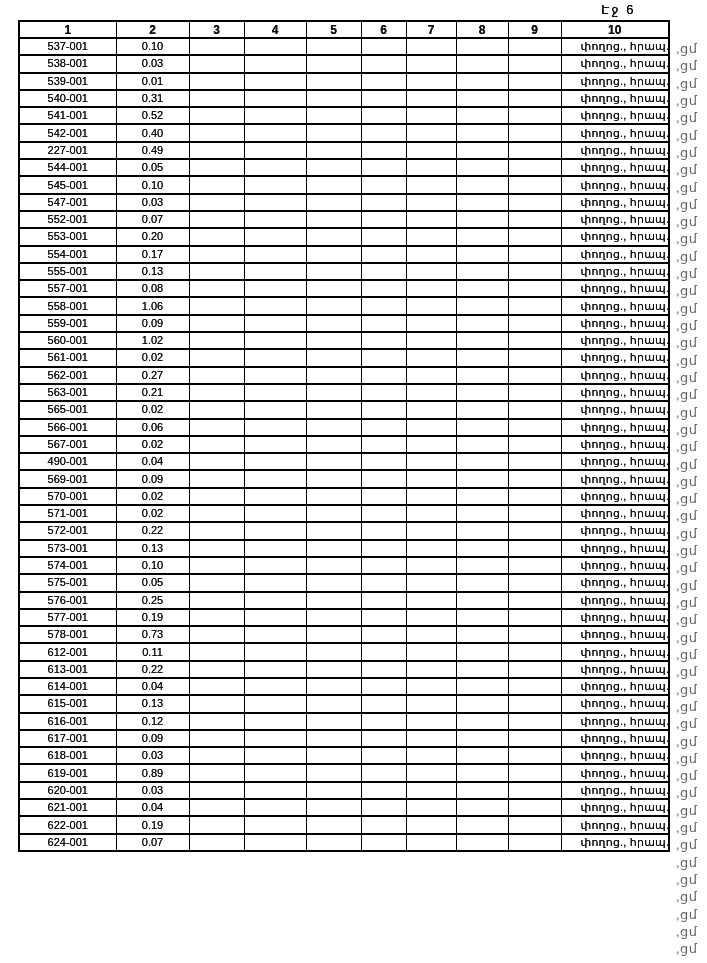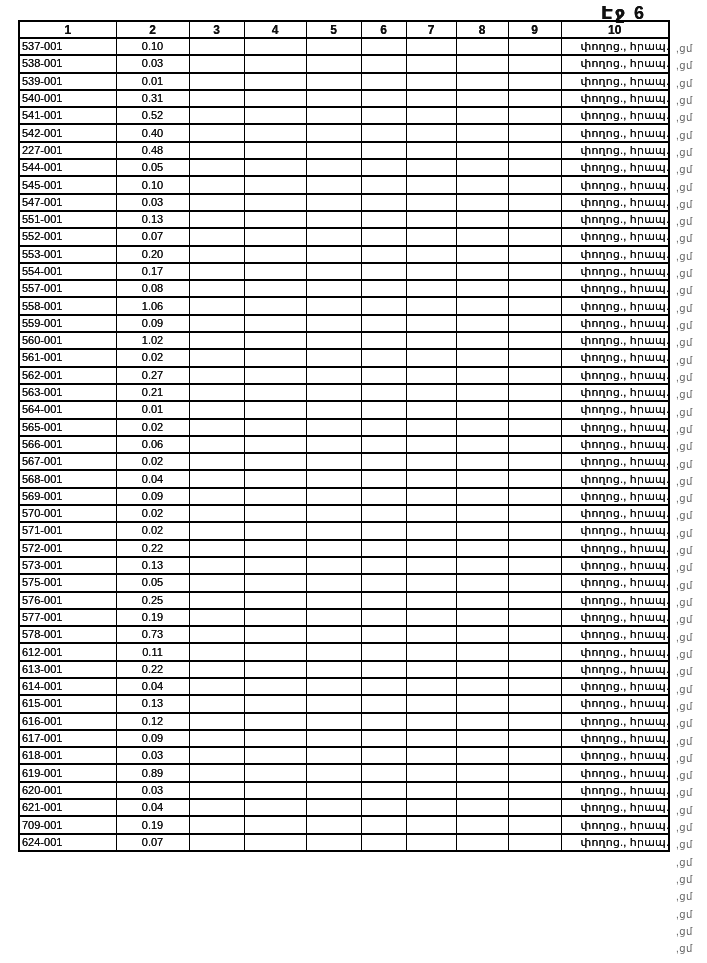--- a/index.html
+++ b/index.html
@@ -3,48 +3,48 @@
 <meta charset="utf-8">
 <style>
   html,body{margin:0;padding:0;}
   body{
     width:707px;height:963px;background:#ffffff;position:relative;
     font-family:"Liberation Sans","DejaVu Sans",sans-serif;
     color:#111;
   }
   .page-label{
     position:absolute;top:2px;left:601px;
-    font-size:18px;font-weight:bold;letter-spacing:2px;
+    font-size:13px;font-weight:normal;letter-spacing:2px;
     text-shadow:0 0 0.6px #000;
   }
   table.doc{
     position:absolute;left:18px;top:20px;width:650px;
     border-collapse:collapse;table-layout:fixed;
     border:2px solid #000;
   }
   th{
     border:1px solid #000;border-bottom:2px solid #000;
     height:15px;font-size:12px;font-weight:bold;
     text-align:center;padding:0;line-height:1;
     text-shadow:0 0 0.5px #000;
   }
   td{
     border:1px solid #000;border-top-width:2px;
     height:15.3px;font-size:11px;padding:0 2px;line-height:1;
     text-shadow:0 0 0.45px #111;
     overflow:hidden;white-space:nowrap;
   }
-  td.c-id{text-align:left;}
+  td.c-id{text-align:center;}
   td.c-val{text-align:center;}
   td.c-note{text-align:left;padding-left:19px;font-size:11px;letter-spacing:0.2px;}
   .margin-col{
     position:absolute;left:676px;top:40px;width:30px;
   }
   .margin-col .frag{
-    display:block;height:17.32px;font-size:10px;line-height:17.32px;
+    display:block;height:17.32px;font-size:13px;line-height:17.32px;
     color:#3a3a3a;opacity:0.8;letter-spacing:0.5px;
   }
 </style>
 </head>
 <body>
 
 <div class="page-label">Էջ 6</div>
 
 <table class="doc">
   <colgroup>
@@ -141,21 +141,21 @@
         <td></td>
         <td></td>
         <td></td>
         <td></td>
         <td></td>
         <td></td>
         <td class="c-note">փողոց., հրապ.</td>
       </tr>
       <tr>
         <td class="c-id">227-001</td>
-        <td class="c-val">0.48</td>
+        <td class="c-val">0.49</td>
         <td></td>
         <td></td>
         <td></td>
         <td></td>
         <td></td>
         <td></td>
         <td></td>
         <td class="c-note">փողոց., հրապ.</td>
       </tr>
       <tr>
@@ -188,32 +188,20 @@
         <td></td>
         <td></td>
         <td></td>
         <td></td>
         <td></td>
         <td></td>
         <td></td>
         <td class="c-note">փողոց., հրապ.</td>
       </tr>
       <tr>
-        <td class="c-id">551-001</td>
-        <td class="c-val">0.13</td>
-        <td></td>
-        <td></td>
-        <td></td>
-        <td></td>
-        <td></td>
-        <td></td>
-        <td></td>
-        <td class="c-note">փողոց., հրապ.</td>
-      </tr>
-      <tr>
         <td class="c-id">552-001</td>
         <td class="c-val">0.07</td>
         <td></td>
         <td></td>
         <td></td>
         <td></td>
         <td></td>
         <td></td>
         <td></td>
         <td class="c-note">փողոց., հրապ.</td>
@@ -236,20 +224,32 @@
         <td></td>
         <td></td>
         <td></td>
         <td></td>
         <td></td>
         <td></td>
         <td></td>
         <td class="c-note">փողոց., հրապ.</td>
       </tr>
       <tr>
+        <td class="c-id">555-001</td>
+        <td class="c-val">0.13</td>
+        <td></td>
+        <td></td>
+        <td></td>
+        <td></td>
+        <td></td>
+        <td></td>
+        <td></td>
+        <td class="c-note">փողոց., հրապ.</td>
+      </tr>
+      <tr>
         <td class="c-id">557-001</td>
         <td class="c-val">0.08</td>
         <td></td>
         <td></td>
         <td></td>
         <td></td>
         <td></td>
         <td></td>
         <td></td>
         <td class="c-note">փողոց., հրապ.</td>
@@ -320,32 +320,20 @@
         <td></td>
         <td></td>
         <td></td>
         <td></td>
         <td></td>
         <td></td>
         <td></td>
         <td class="c-note">փողոց., հրապ.</td>
       </tr>
       <tr>
-        <td class="c-id">564-001</td>
-        <td class="c-val">0.01</td>
-        <td></td>
-        <td></td>
-        <td></td>
-        <td></td>
-        <td></td>
-        <td></td>
-        <td></td>
-        <td class="c-note">փողոց., հրապ.</td>
-      </tr>
-      <tr>
         <td class="c-id">565-001</td>
         <td class="c-val">0.02</td>
         <td></td>
         <td></td>
         <td></td>
         <td></td>
         <td></td>
         <td></td>
         <td></td>
         <td class="c-note">փողոց., հրապ.</td>
@@ -368,21 +356,21 @@
         <td></td>
         <td></td>
         <td></td>
         <td></td>
         <td></td>
         <td></td>
         <td></td>
         <td class="c-note">փողոց., հրապ.</td>
       </tr>
       <tr>
-        <td class="c-id">568-001</td>
+        <td class="c-id">490-001</td>
         <td class="c-val">0.04</td>
         <td></td>
         <td></td>
         <td></td>
         <td></td>
         <td></td>
         <td></td>
         <td></td>
         <td class="c-note">փողոց., հրապ.</td>
       </tr>
@@ -440,20 +428,32 @@
         <td></td>
         <td></td>
         <td></td>
         <td></td>
         <td></td>
         <td></td>
         <td></td>
         <td class="c-note">փողոց., հրապ.</td>
       </tr>
       <tr>
+        <td class="c-id">574-001</td>
+        <td class="c-val">0.10</td>
+        <td></td>
+        <td></td>
+        <td></td>
+        <td></td>
+        <td></td>
+        <td></td>
+        <td></td>
+        <td class="c-note">փողոց., հրապ.</td>
+      </tr>
+      <tr>
         <td class="c-id">575-001</td>
         <td class="c-val">0.05</td>
         <td></td>
         <td></td>
         <td></td>
         <td></td>
         <td></td>
         <td></td>
         <td></td>
         <td class="c-note">փողոց., հրապ.</td>
@@ -608,21 +608,21 @@
         <td></td>
         <td></td>
         <td></td>
         <td></td>
         <td></td>
         <td></td>
         <td></td>
         <td class="c-note">փողոց., հրապ.</td>
       </tr>
       <tr>
-        <td class="c-id">709-001</td>
+        <td class="c-id">622-001</td>
         <td class="c-val">0.19</td>
         <td></td>
         <td></td>
         <td></td>
         <td></td>
         <td></td>
         <td></td>
         <td></td>
         <td class="c-note">փողոց., հրապ.</td>
       </tr>

